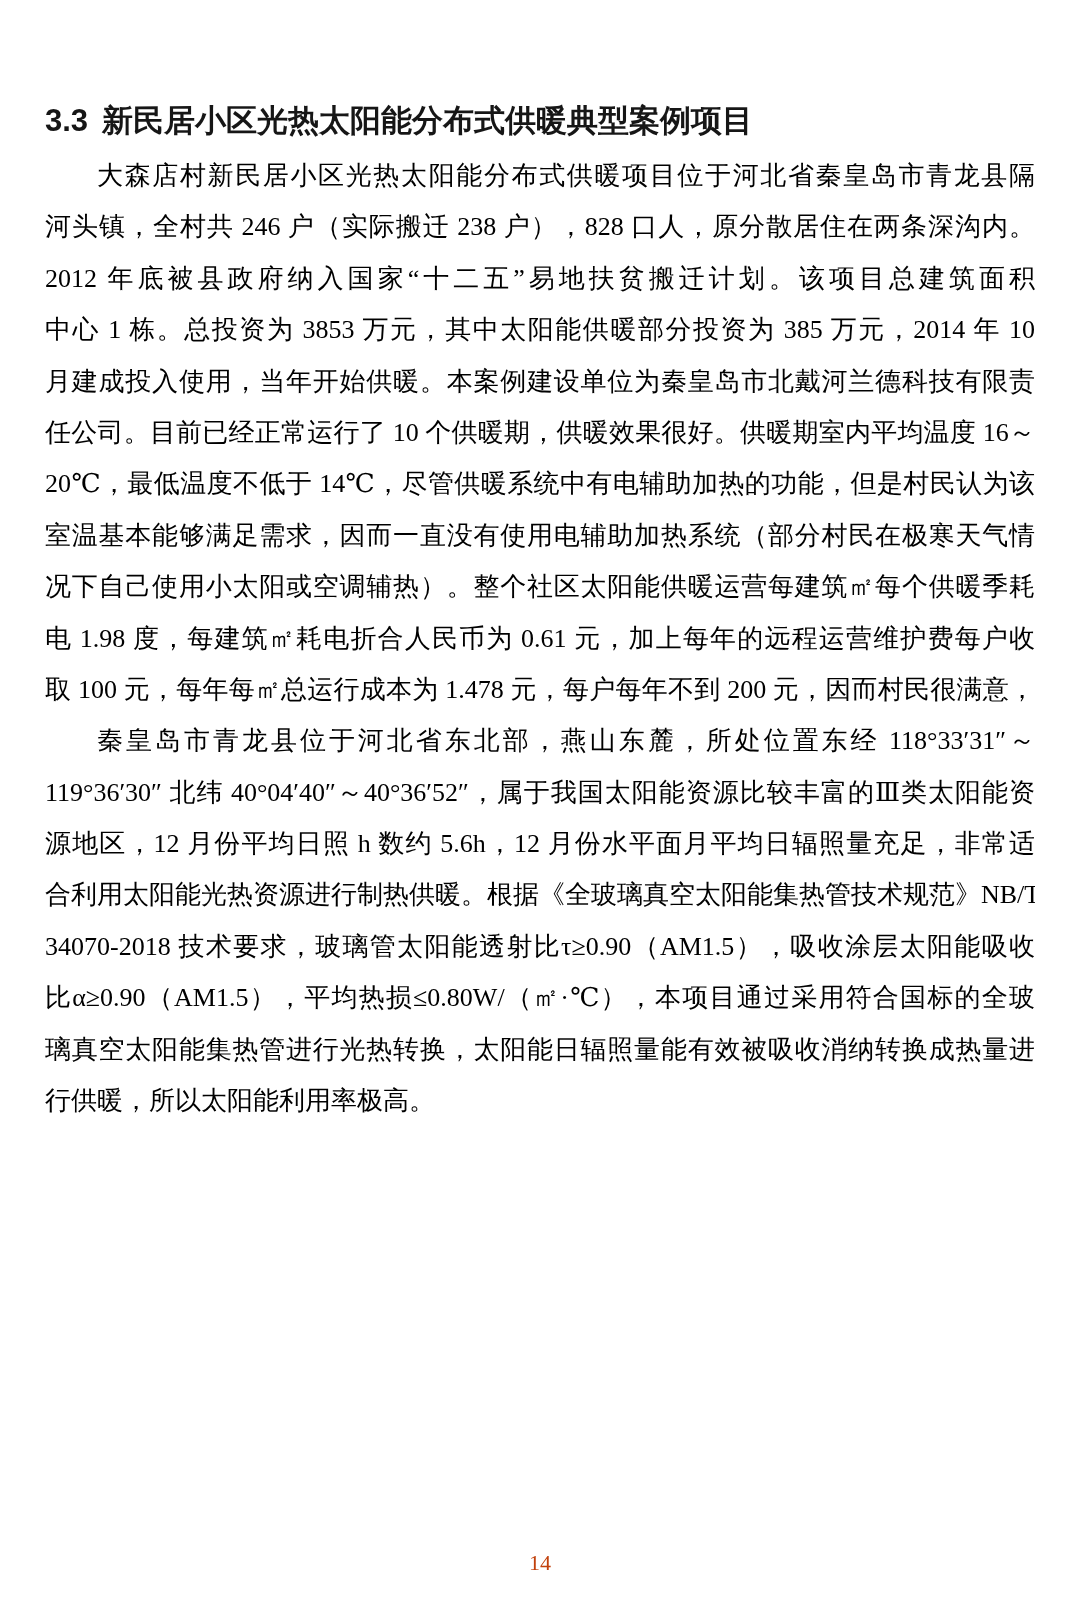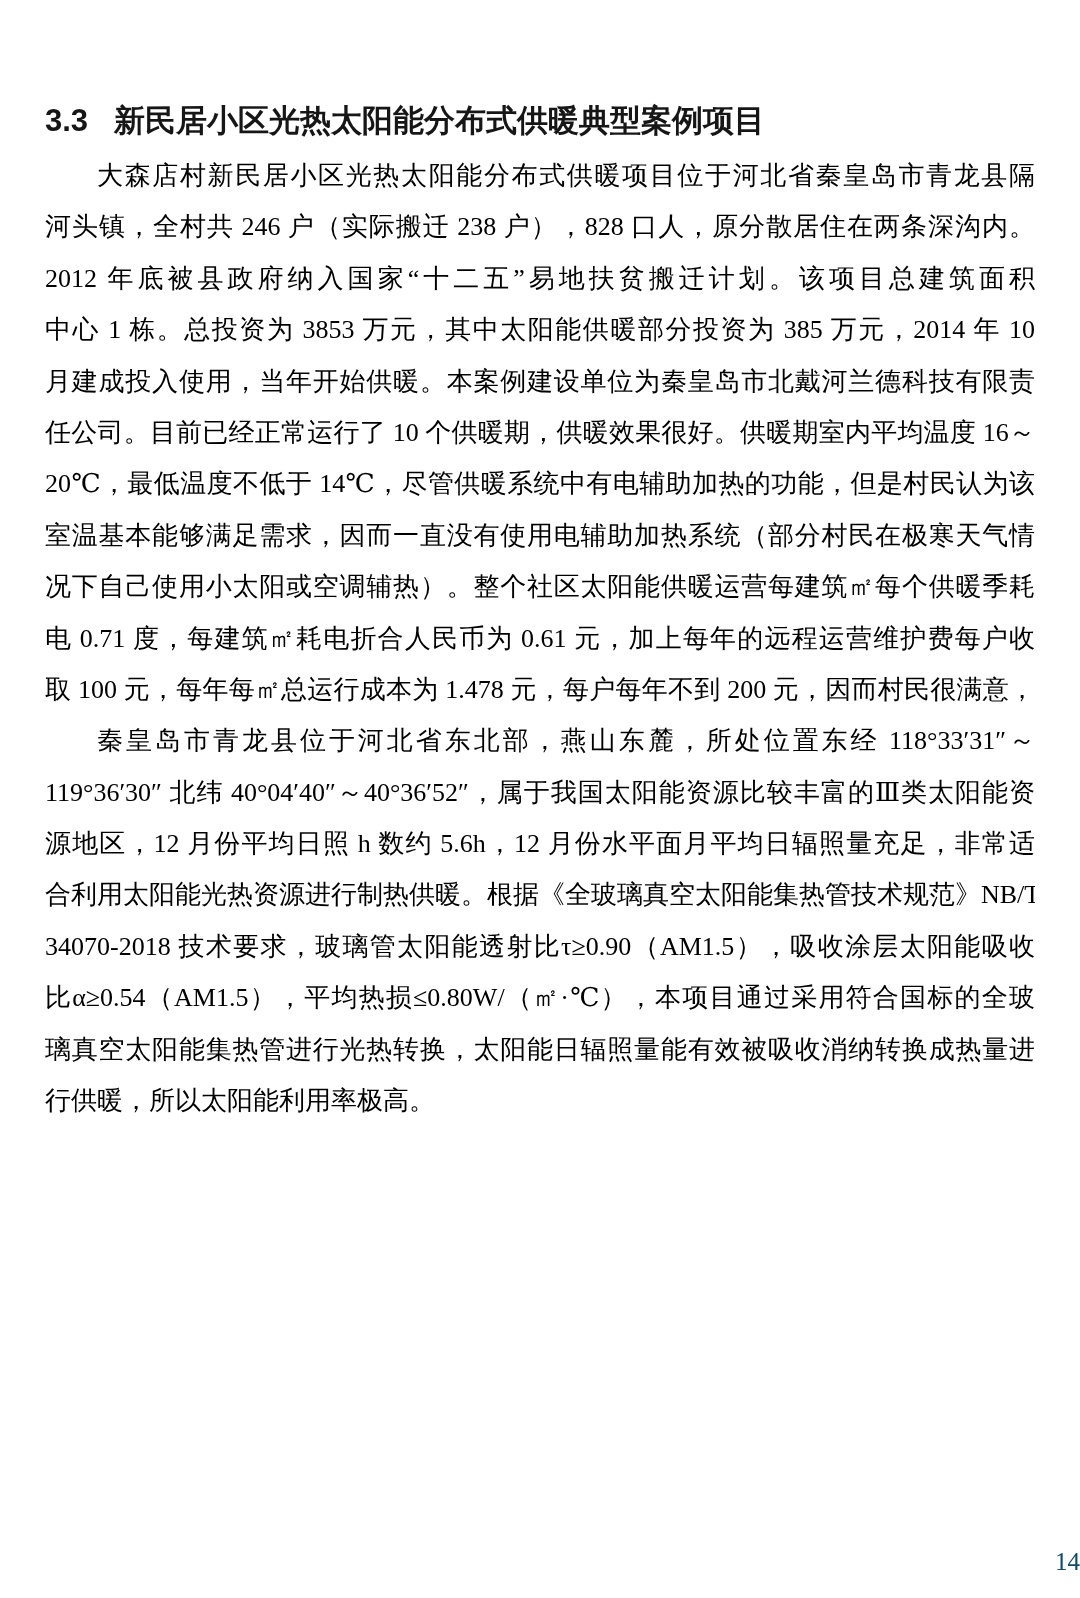--- a/index.html
+++ b/index.html
@@ -21,21 +21,21 @@
   }
   .section-heading {
     margin: 0;
     font-family: "Liberation Sans", "DejaVu Sans", sans-serif;
     font-weight: 700;
     font-size: 31px;
     line-height: 44px;
     color: #161616;
     white-space: nowrap;
   }
-  .section-heading .num { margin-right: 26px; }
+  .section-heading .num { margin-right: 14px; }
   .subsection-heading {
     margin: 47px 0 0 0;
     padding-left: 52px;
     font-family: "Liberation Sans", "DejaVu Sans", sans-serif;
     font-weight: 700;
     font-size: 29px;
     line-height: 34px;
     color: #161616;
     white-space: nowrap;
   }
@@ -53,23 +53,23 @@
     overflow: hidden;
     white-space: nowrap;
   }
   .line.first { text-indent: 2em; }
   .line.last  { text-align-last: left; }
   .footer {
     position: absolute;
     left: 0;
     right: 0;
     bottom: 22px;
-    text-align: right;
-    font-size: 25px;
-    color: #0c4a6e;
+    text-align: center;
+    font-size: 22px;
+    color: #c2410c;
     font-family: "Liberation Serif", "DejaVu Serif", serif;
   }
 </style>
 </head>
 <body>
 
 <div class="page">
 
   <h1 class="section-heading"><span class="num">3.3</span><span>新民居小区光热太阳能分布式供暖典型案例项目</span></h1>
 
@@ -78,30 +78,30 @@
       <div class="para">
         <div class="line first">大森店村新民居小区光热太阳能分布式供暖项目位于河北省秦皇岛市青龙县隔</div>
         <div class="line">河头镇，全村共 246 户（实际搬迁 238 户），828 口人，原分散居住在两条深沟内。</div>
         <div class="line">2012 年底被县政府纳入国家“十二五”易地扶贫搬迁计划。该项目总建筑面积</div>
         <div class="line">中心 1 栋。总投资为 3853 万元，其中太阳能供暖部分投资为 385 万元，2014 年 10</div>
         <div class="line">月建成投入使用，当年开始供暖。本案例建设单位为秦皇岛市北戴河兰德科技有限责</div>
         <div class="line">任公司。目前已经正常运行了 10 个供暖期，供暖效果很好。供暖期室内平均温度 16～</div>
         <div class="line">20℃，最低温度不低于 14℃，尽管供暖系统中有电辅助加热的功能，但是村民认为该</div>
         <div class="line">室温基本能够满足需求，因而一直没有使用电辅助加热系统（部分村民在极寒天气情</div>
         <div class="line">况下自己使用小太阳或空调辅热）。整个社区太阳能供暖运营每建筑㎡每个供暖季耗</div>
-        <div class="line">电 0.71 度，每建筑㎡耗电折合人民币为 0.61 元，加上每年的远程运营维护费每户收</div>
+        <div class="line">电 1.98 度，每建筑㎡耗电折合人民币为 0.61 元，加上每年的远程运营维护费每户收</div>
         <div class="line">取 100 元，每年每㎡总运行成本为 1.478 元，每户每年不到 200 元，因而村民很满意，</div>
       </div>
       <div class="para">
         <div class="line first">秦皇岛市青龙县位于河北省东北部，燕山东麓，所处位置东经 118°33′31″～</div>
         <div class="line">119°36′30″ 北纬 40°04′40″～40°36′52″，属于我国太阳能资源比较丰富的Ⅲ类太阳能资</div>
         <div class="line">源地区，12 月份平均日照 h 数约 5.6h，12 月份水平面月平均日辐照量充足，非常适</div>
         <div class="line">合利用太阳能光热资源进行制热供暖。根据《全玻璃真空太阳能集热管技术规范》NB/T</div>
         <div class="line">34070-2018 技术要求，玻璃管太阳能透射比τ≥0.90（AM1.5），吸收涂层太阳能吸收</div>
-        <div class="line">比α≥0.54（AM1.5），平均热损≤0.80W/（㎡·℃），本项目通过采用符合国标的全玻</div>
+        <div class="line">比α≥0.90（AM1.5），平均热损≤0.80W/（㎡·℃），本项目通过采用符合国标的全玻</div>
         <div class="line">璃真空太阳能集热管进行光热转换，太阳能日辐照量能有效被吸收消纳转换成热量进</div>
         <div class="line last">行供暖，所以太阳能利用率极高。</div>
       </div>
     </div>
 
   <div class="footer">14</div>
 
 </div>
 
 </body></html>

